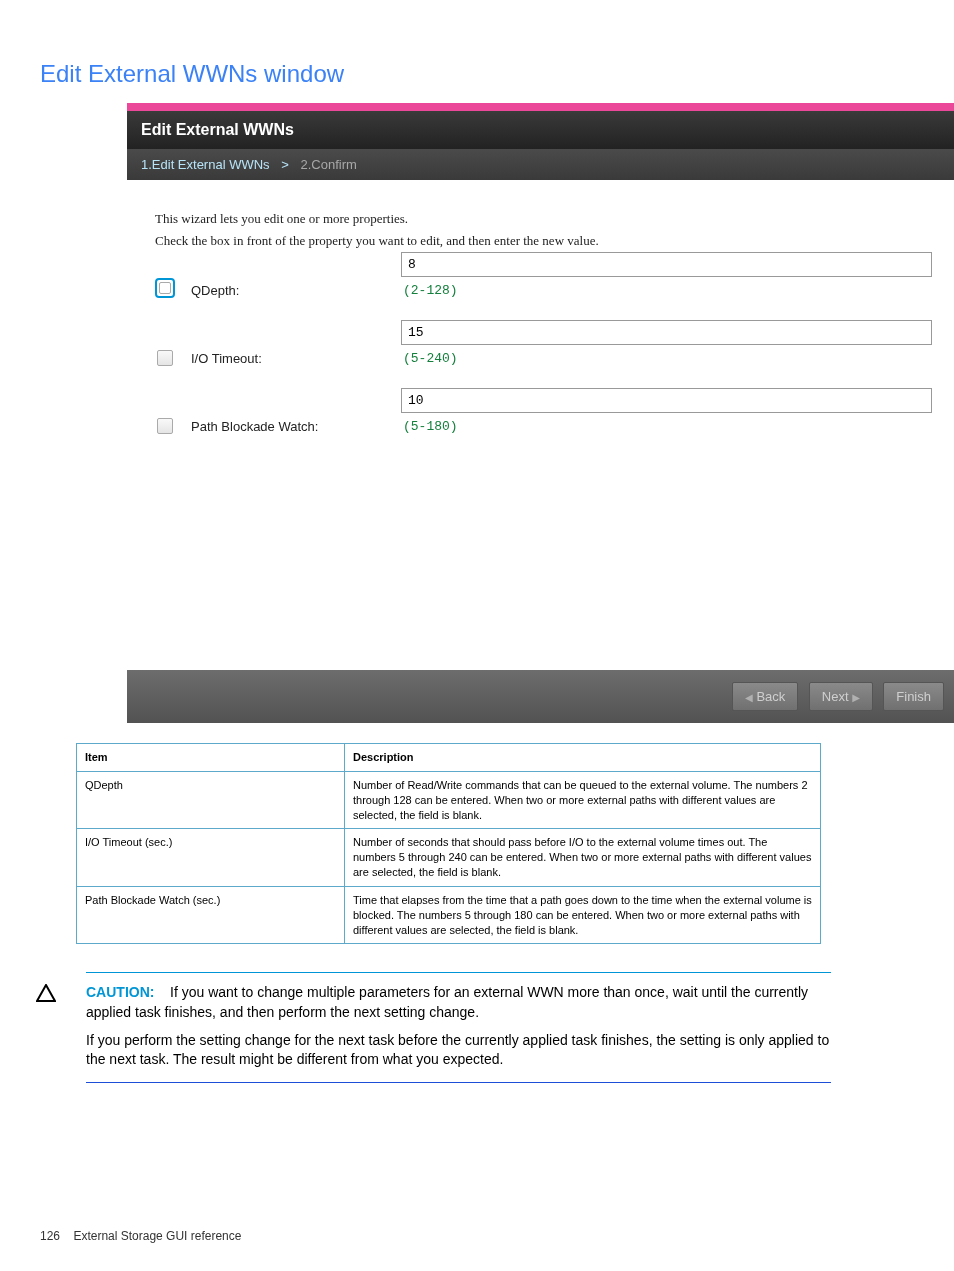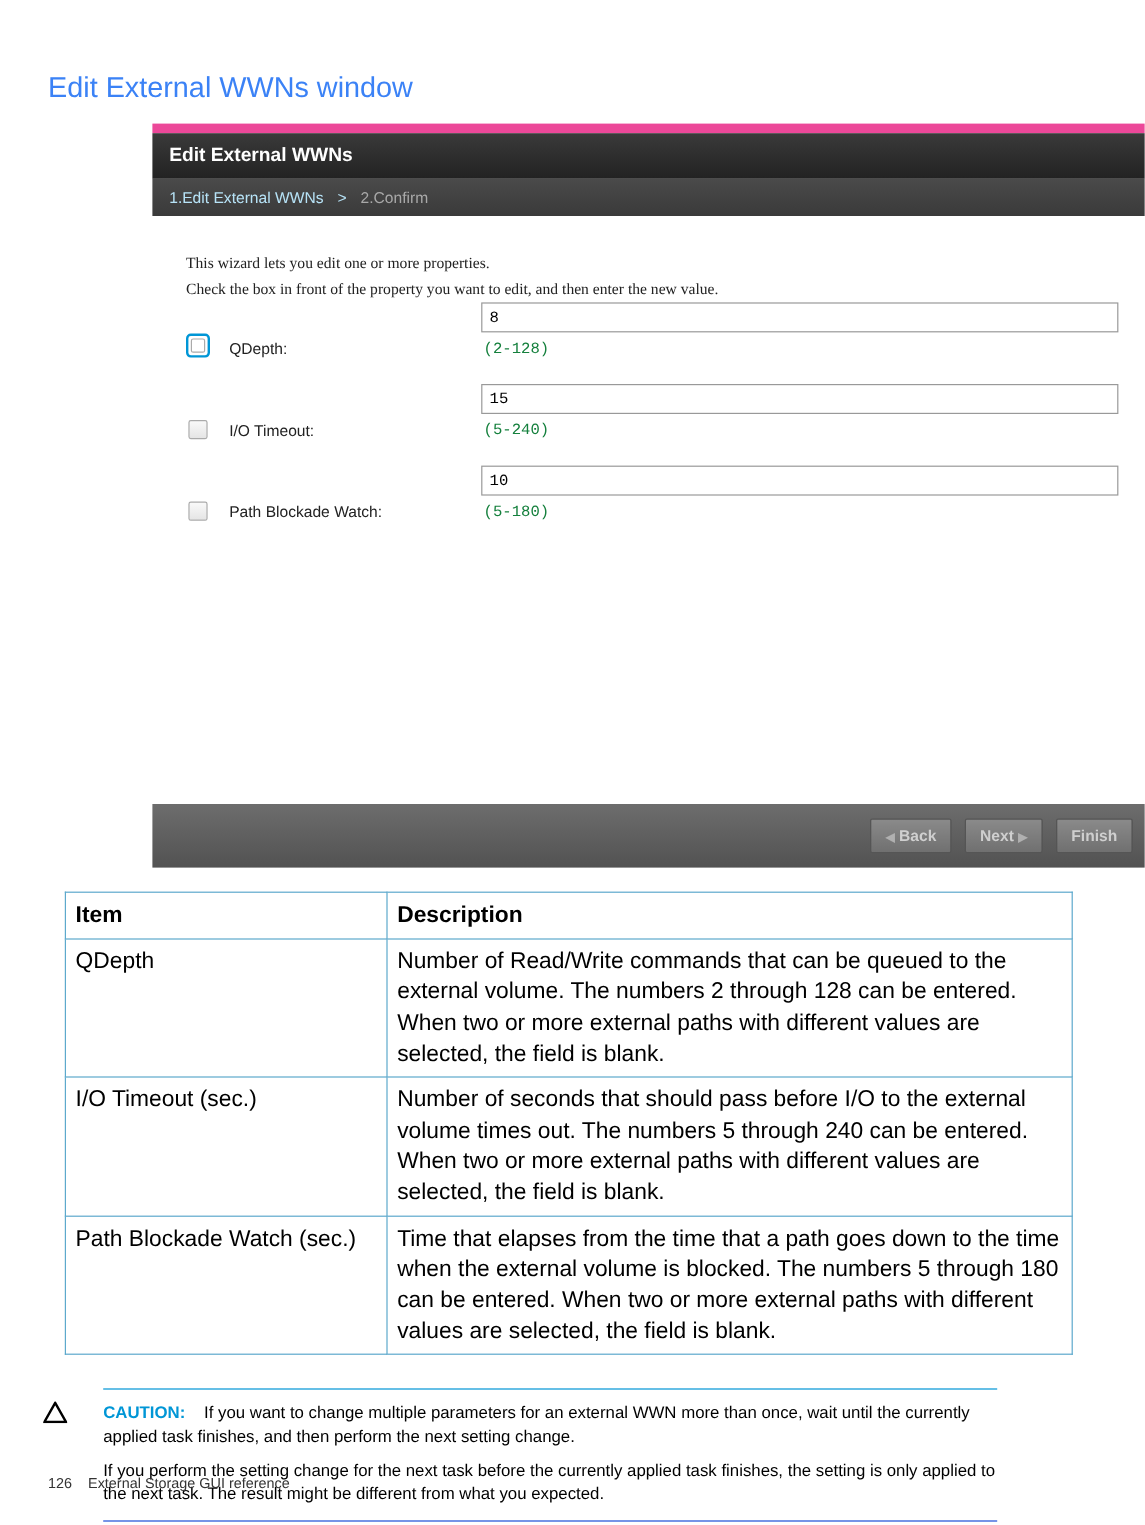--- a/index.html
+++ b/index.html
@@ -16,23 +16,23 @@
   .form-row { display: flex; align-items: flex-end; margin-bottom: 22px; }
   .form-check { width: 36px; padding-top: 0; }
   .checkbox-focused { width: 20px; height: 20px; border: 2px solid #0096d6; border-radius: 4px; background: #fff; display: flex; align-items: center; justify-content: center; }
   .checkbox-inner-focused { width: 12px; height: 12px; border: 1px solid #aaa; border-radius: 2px; background: #fff; }
   .checkbox-plain { width: 16px; height: 16px; border: 1px solid #aaa; border-radius: 2px; background: linear-gradient(#f9f9f9,#e5e5e5); margin-top: 2px; margin-left: 2px; }
   .form-label { width: 210px; padding-top: 2px; font-size: 13px; }
   .form-field-col { flex: 1; }
   .form-input { width: 100%; border: 1px solid #999; padding: 4px 6px; font-family: "Courier New", monospace; font-size: 13px; background: #fff; }
   .form-range { font-family: "Courier New", monospace; font-size: 13px; padding: 6px 2px 0 2px; color: #15803d; }
   .wizard-footer { background: linear-gradient(#6d6d6d,#525252); padding: 12px 10px; text-align: right; }
-  .wiz-btn { display: inline-block; background: linear-gradient(#8a8a8a,#707070); border: 1px solid #555; color: #cfcfcf; padding: 6px 12px; font-size: 13px; margin-left: 6px; border-radius: 2px; font-family: inherit; font-weight: bold; }
+  .wiz-btn { display: inline-block; background: linear-gradient(#8a8a8a,#707070); border: 1px solid #555; color: #cfcfcf; padding: 6px 12px; font-size: 13px; margin-left: 6px; border-radius: 2px; font-family: inherit; }
   .wiz-btn .tri-left, .wiz-btn .tri-right { font-size: 10px; color: #b0b0b0; }
-  .doc-table { margin: 20px 0 0 54px; width: 840px; border-collapse: collapse; font-size: 19px; }
+  .doc-table { margin: 20px 0 0 76px; width: 745px; border-collapse: collapse; font-size: 11px; }
   .doc-table th, .doc-table td { border: 1px solid #5da9cc; padding: 6px 8px; text-align: left; vertical-align: top; line-height: 1.35; }
   .doc-table th { font-weight: bold; background: #fff; }
   .caution-block { margin: 28px 0 0 86px; width: 745px; border-top: 1px solid #0096d6; border-bottom: 1px solid #1d4ed8; padding: 10px 0 12px 0; position: relative; font-size: 14px; line-height: 1.4; }
   .caution-icon { position: absolute; left: -50px; top: 8px; font-size: 20px; font-weight: bold; }
   .caution-icon svg { width: 20px; height: 18px; }
   .caution-label { color: #0096d6; font-weight: bold; }
   .footer { position: absolute; bottom: 28px; left: 40px; font-size: 12px; color: #333; }
   .footer .pnum { margin-right: 10px; }
 </style>
 </head>

